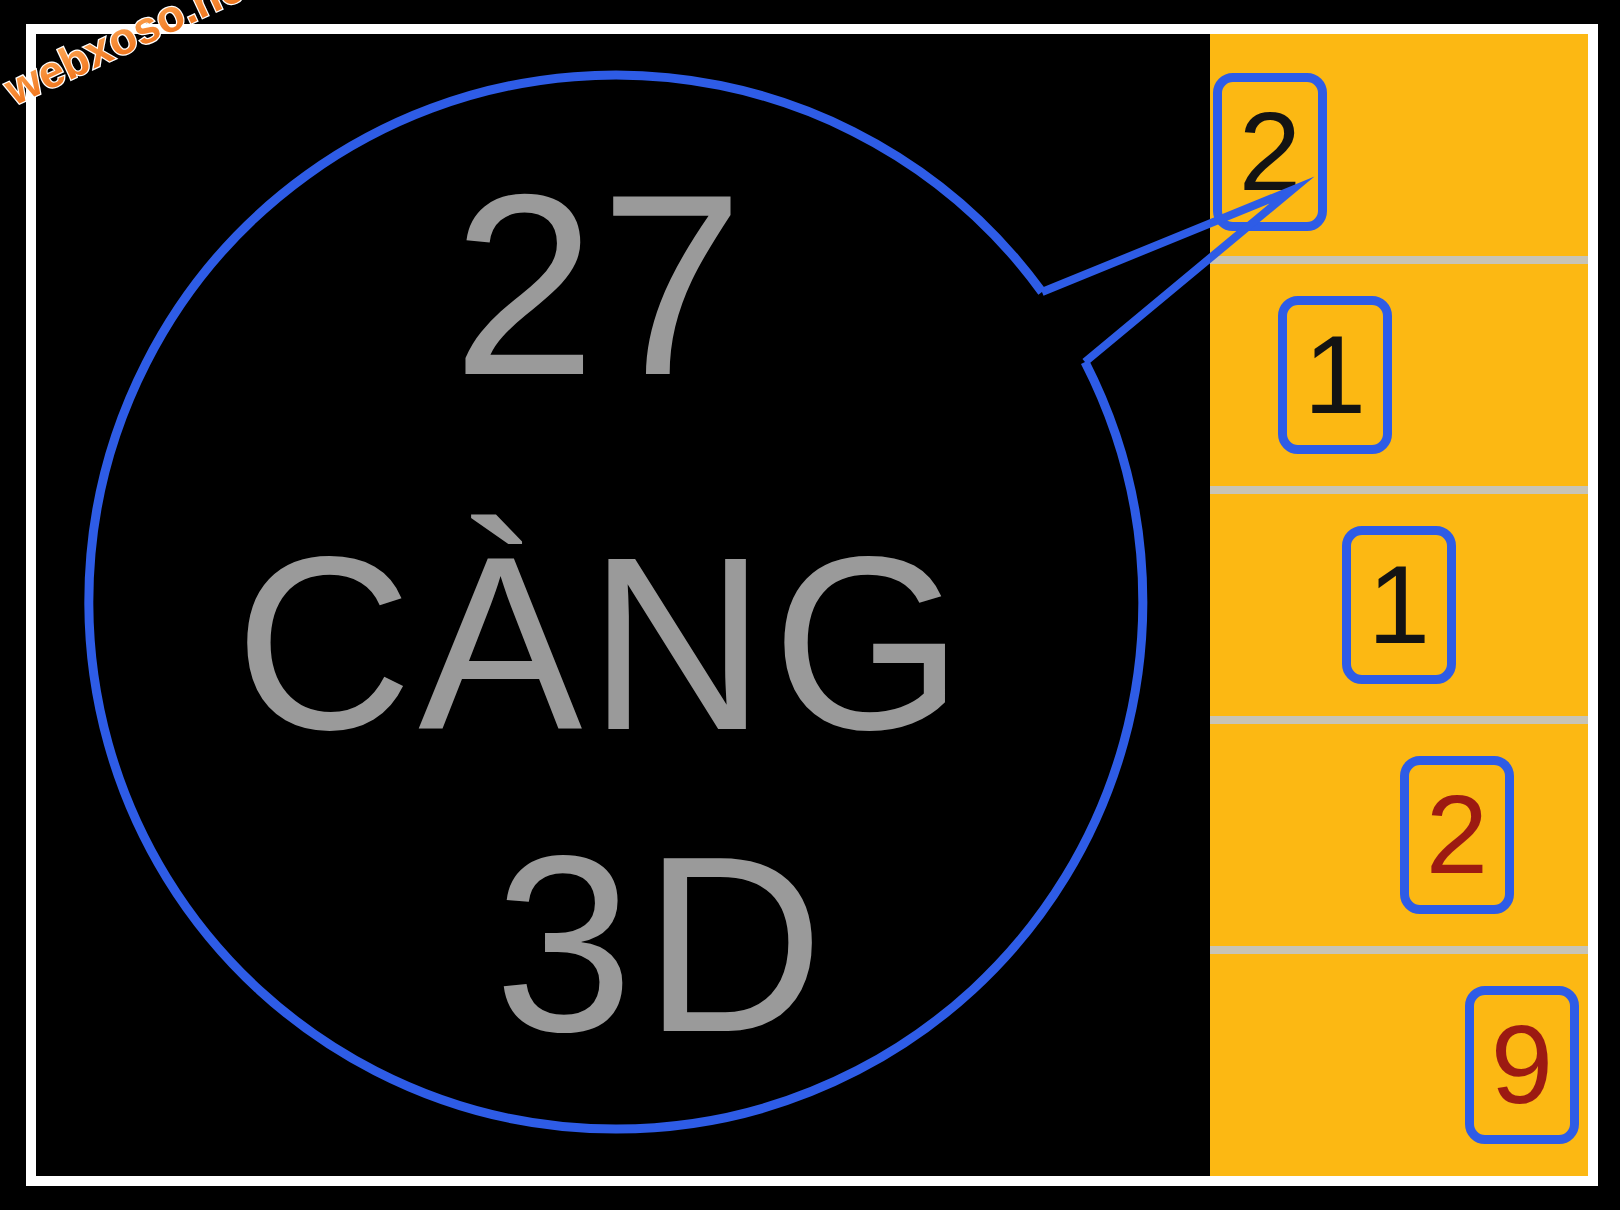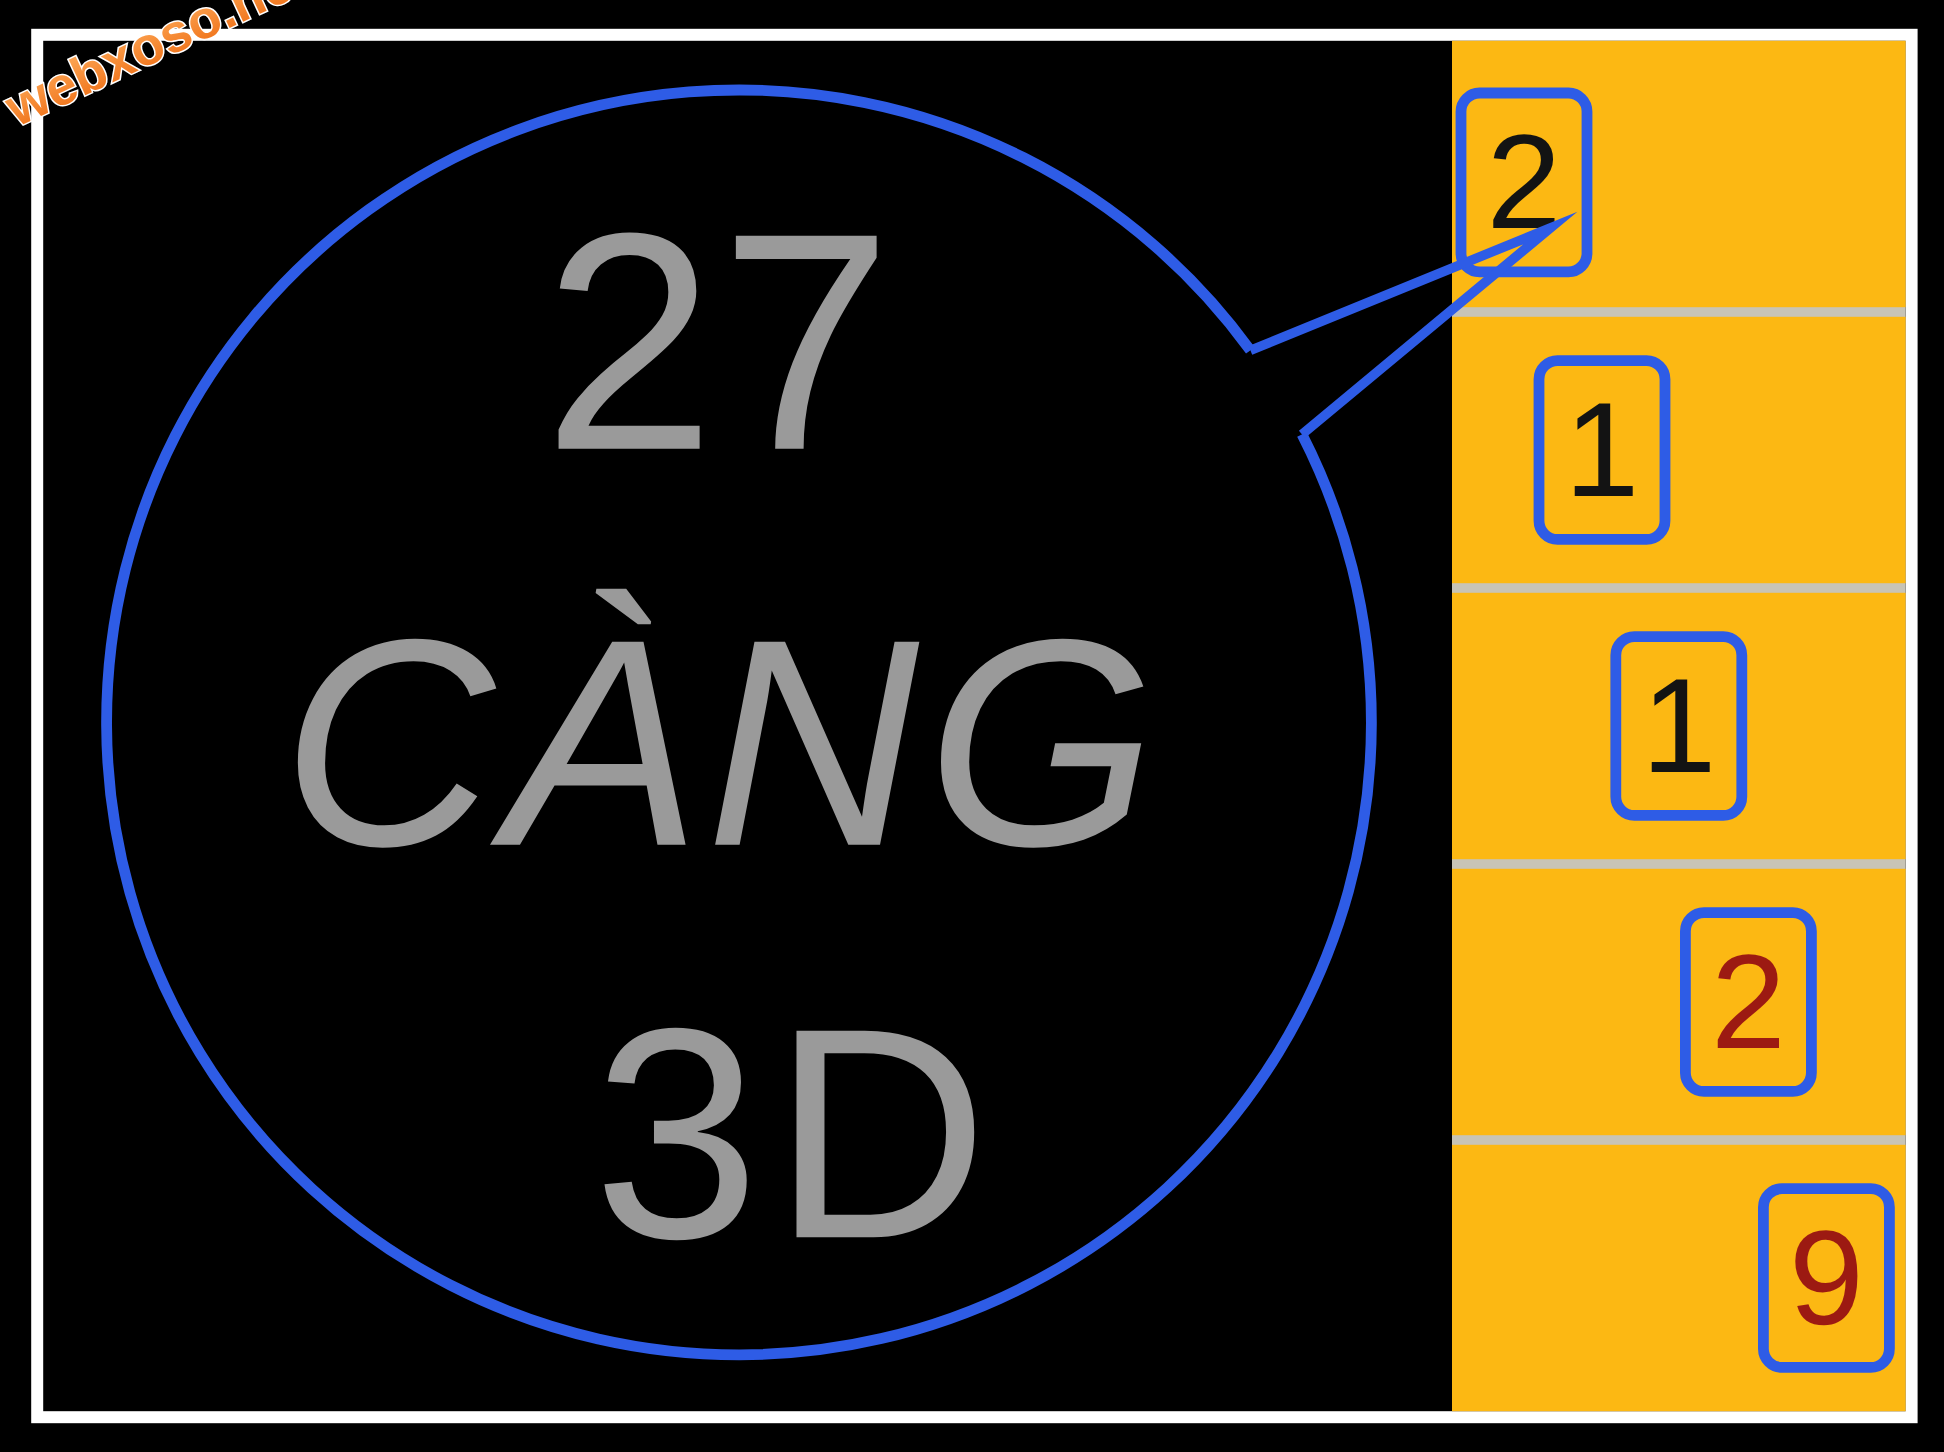--- a/index.html
+++ b/index.html
@@ -51,21 +51,21 @@
   .blue-stroke { fill:none; stroke:var(--accent_blue,#2e5ce6); }
 
   
   .circle-label {
     position:absolute; z-index:1;
     color:var(--text_gray,#9a9a9a);
     transform:translate(-50%,-50%);
     font-weight:300; white-space:nowrap; line-height:1;
   }
   #label-27   { left:600px; top:285px; font-size:258px; letter-spacing:4px;text-align:center; }
-  #label-cang { left:602px; top:620px; font-size:246px; letter-spacing:6px;font-style:italic; }
+  #label-cang { left:602px; top:644px; font-size:246px; letter-spacing:6px; }
   #label-3d   { left:620px; top:945px; font-size:250px; letter-spacing:10px;margin-left:44px; }
 
   
   svg.watermark { position:absolute; left:0; top:0; z-index:4; pointer-events:none; }
   .wm-stop-top    { stop-color:var(--watermark_top,#ffaf5f); }
   .wm-stop-bottom { stop-color:var(--watermark_bottom,#ee6c12); }
   .wm-text {
     font-family:"Liberation Sans", sans-serif;
     font-size:45px; font-weight:bold;
     stroke:#ffffff; stroke-width:2.5px; paint-order:stroke;

